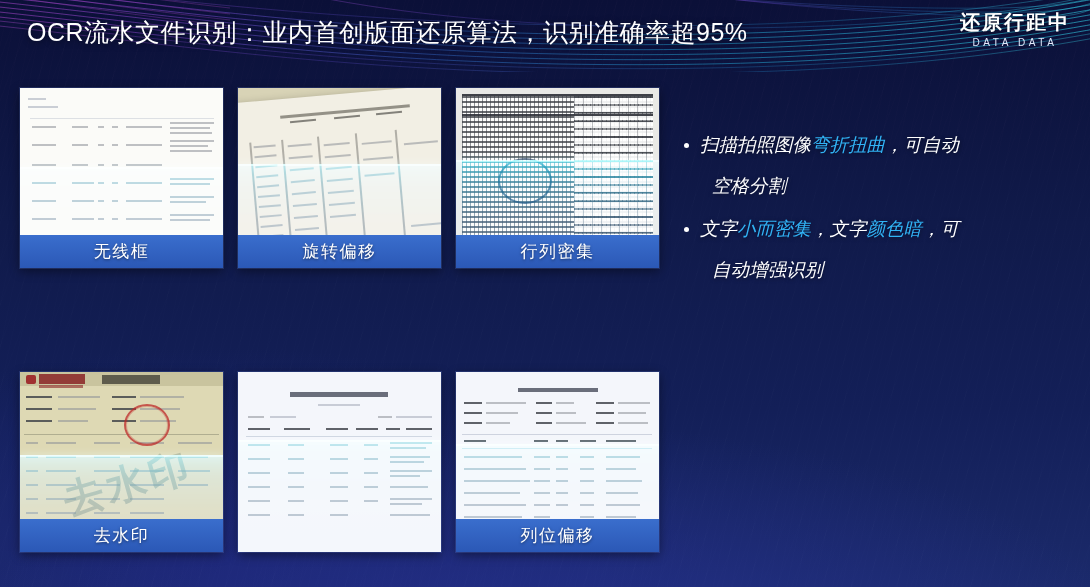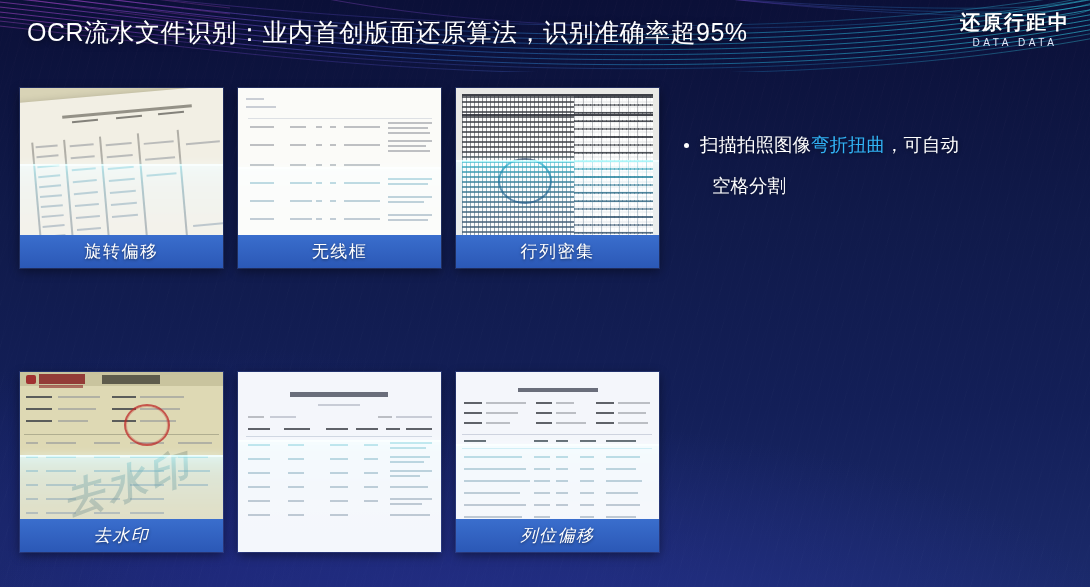--- a/index.html
+++ b/index.html
@@ -54,21 +54,21 @@
   }
   .logo-en{
     margin-top:6px;
     font-size:10px; color:#e3e9fb; letter-spacing:3.6px;
     font-weight:400;
   }
 
   
   .grid-row{ position:absolute; left:20px; display:flex; gap:15px; }
   .row1{ top:88px; }
-  .row2{ top:372px;font-style:italic; }
+  .row2{ top:372px; }
 
   .card{
     position:relative;
     width:203px; height:180px;
     overflow:hidden;
     background:#0e1a47;
     box-shadow:0 0 0 1px rgba(120,160,255,.18), 0 3px 10px rgba(0,0,0,.45);
   }
   .card .thumb{
     position:absolute; inset:0;
@@ -124,21 +124,21 @@
   .watermark{
     position:absolute;
     color:rgba(120,128,110,.42);
     font-size:40px; font-weight:700;
     transform:rotate(-16deg);
     font-family:"Liberation Serif","DejaVu Serif",serif;
     letter-spacing:4px; white-space:nowrap;
   }
 
   
-  .bullets{ position:absolute; left:683px; width:390px; }
+  .bullets{ position:absolute; left:683px; width:390px;font-style:italic; }
   .b-row1{ top:124px; }
   .b-row2{ top:384px; }
 
   .bullet{
     position:relative;
     padding-left:17px;
     color:#ffffff;
     font-size:18.5px;
     line-height:41px;
     text-shadow:0 1px 4px rgba(0,0,0,.5);
@@ -203,73 +203,20 @@
 </div>
 
 <div class="title">OCR流水文件识别：业内首创版面还原算法，识别准确率超95%</div>
 
 <div class="logo">
   <div class="logo-cn">还原行距中</div>
   <div class="logo-en">DATA DATA</div>
 </div>
 
 <div class="grid-row row1">
-
-  <div class="card">
-    <div class="thumb">
-      <div class="paper" style="background:#d8d3b6;"></div>
-      <div class="rot" style="left:-8px; top:6px; width:225px; height:180px; transform:rotate(-5deg); background:#f2efe4; box-shadow:0 2px 8px rgba(0,0,0,.25);"></div>
-      <div class="rot" style="left:42px; top:22px; width:130px; height:3px; transform:rotate(-5deg); background:#6c6a60; opacity:.7;"></div>
-      <div class="rot" style="left:52px; top:32px; width:26px; height:2px; transform:rotate(-5deg); background:#83817a;"></div>
-      <div class="rot" style="left:96px; top:28px; width:26px; height:2px; transform:rotate(-5deg); background:#83817a;"></div>
-      <div class="rot" style="left:138px; top:24px; width:26px; height:2px; transform:rotate(-5deg); background:#83817a;"></div>
-      <div class="rot" style="left:10px; top:46px; width:206px; height:118px; transform:rotate(-5deg);">
-        <div class="ln" style="left:6px;  top:0;  width:2px; height:115px; background:#7c7a74;"></div>
-        <div class="ln" style="left:38px; top:0;  width:2px; height:115px; background:#7c7a74;"></div>
-        <div class="ln" style="left:74px; top:0;  width:2px; height:115px; background:#7c7a74;"></div>
-        <div class="ln" style="left:112px;top:0;  width:2px; height:115px; background:#7c7a74;"></div>
-        <div class="ln" style="left:152px;top:0;  width:2px; height:115px; background:#7c7a74;"></div>
-        <div class="ln" style="left:10px; top:4px;  width:22px; height:2px;"></div>
-        <div class="ln" style="left:10px; top:14px; width:22px; height:2px;"></div>
-        <div class="ln" style="left:10px; top:24px; width:22px; height:2px;"></div>
-        <div class="ln" style="left:10px; top:34px; width:22px; height:2px;"></div>
-        <div class="ln" style="left:10px; top:44px; width:22px; height:2px;"></div>
-        <div class="ln" style="left:10px; top:54px; width:22px; height:2px;"></div>
-        <div class="ln" style="left:10px; top:64px; width:22px; height:2px;"></div>
-        <div class="ln" style="left:10px; top:74px; width:22px; height:2px;"></div>
-        <div class="ln" style="left:10px; top:84px; width:22px; height:2px;"></div>
-        <div class="ln" style="left:10px; top:94px; width:22px; height:2px;"></div>
-        <div class="ln" style="left:10px; top:104px;width:22px; height:2px;"></div>
-        <div class="ln" style="left:44px; top:6px;  width:24px; height:2px;"></div>
-        <div class="ln" style="left:44px; top:18px; width:24px; height:2px;"></div>
-        <div class="ln" style="left:44px; top:30px; width:24px; height:2px;"></div>
-        <div class="ln" style="left:44px; top:42px; width:24px; height:2px;"></div>
-        <div class="ln" style="left:44px; top:54px; width:24px; height:2px;"></div>
-        <div class="ln" style="left:44px; top:66px; width:24px; height:2px;"></div>
-        <div class="ln" style="left:44px; top:78px; width:24px; height:2px;"></div>
-        <div class="ln" style="left:44px; top:90px; width:24px; height:2px;"></div>
-        <div class="ln" style="left:80px; top:8px;  width:26px; height:2px;"></div>
-        <div class="ln" style="left:80px; top:20px; width:26px; height:2px;"></div>
-        <div class="ln" style="left:80px; top:32px; width:26px; height:2px;"></div>
-        <div class="ln" style="left:80px; top:44px; width:26px; height:2px;"></div>
-        <div class="ln" style="left:80px; top:56px; width:26px; height:2px;"></div>
-        <div class="ln" style="left:80px; top:68px; width:26px; height:2px;"></div>
-        <div class="ln" style="left:80px; top:80px; width:26px; height:2px;"></div>
-        <div class="ln" style="left:118px;top:10px; width:30px; height:2px;"></div>
-        <div class="ln" style="left:118px;top:26px; width:30px; height:2px;"></div>
-        <div class="ln" style="left:118px;top:42px; width:30px; height:2px;"></div>
-        <div class="ln" style="left:160px;top:14px; width:34px; height:2px;"></div>
-        <div class="ln" style="left:160px;top:96px; width:34px; height:2px;"></div>
-      </div>
-      <div class="scanband">
-        <div class="scanline" style="top:0;"></div>
-      </div>
-    </div>
-    <div class="caption">旋转偏移</div>
-  </div>
 
   <div class="card">
     <div class="thumb">
       <div class="paper"></div>
       <div class="ln lt" style="left:8px; top:10px; width:18px; height:2px;"></div>
       <div class="ln lt" style="left:8px; top:18px; width:30px; height:2px;"></div>
       <div class="blk" style="left:10px; top:30px; width:184px; height:1px; background:#c9ced8;"></div>
       <div class="ln" style="left:12px; top:38px; width:24px; height:2px;"></div>
       <div class="ln" style="left:52px; top:38px; width:16px; height:2px;"></div>
       <div class="ln" style="left:78px; top:38px; width:6px; height:2px;"></div>
@@ -314,20 +261,73 @@
       <div class="ln" style="left:150px;top:131px;width:40px; height:2px;"></div>
       <div class="ln" style="left:12px; top:148px;width:24px; height:2px;"></div>
       <div class="ln" style="left:52px; top:148px;width:22px; height:2px;"></div>
       <div class="ln" style="left:106px;top:148px;width:36px; height:2px;"></div>
       <div class="ln" style="left:150px;top:148px;width:40px; height:2px;"></div>
       <div class="scanband" style="top:44%;">
         <div class="scanline" style="top:0;"></div>
       </div>
     </div>
     <div class="caption">无线框</div>
+  </div>
+
+  <div class="card">
+    <div class="thumb">
+      <div class="paper" style="background:#d8d3b6;"></div>
+      <div class="rot" style="left:-8px; top:6px; width:225px; height:180px; transform:rotate(-5deg); background:#f2efe4; box-shadow:0 2px 8px rgba(0,0,0,.25);"></div>
+      <div class="rot" style="left:42px; top:22px; width:130px; height:3px; transform:rotate(-5deg); background:#6c6a60; opacity:.7;"></div>
+      <div class="rot" style="left:52px; top:32px; width:26px; height:2px; transform:rotate(-5deg); background:#83817a;"></div>
+      <div class="rot" style="left:96px; top:28px; width:26px; height:2px; transform:rotate(-5deg); background:#83817a;"></div>
+      <div class="rot" style="left:138px; top:24px; width:26px; height:2px; transform:rotate(-5deg); background:#83817a;"></div>
+      <div class="rot" style="left:10px; top:46px; width:206px; height:118px; transform:rotate(-5deg);">
+        <div class="ln" style="left:6px;  top:0;  width:2px; height:115px; background:#7c7a74;"></div>
+        <div class="ln" style="left:38px; top:0;  width:2px; height:115px; background:#7c7a74;"></div>
+        <div class="ln" style="left:74px; top:0;  width:2px; height:115px; background:#7c7a74;"></div>
+        <div class="ln" style="left:112px;top:0;  width:2px; height:115px; background:#7c7a74;"></div>
+        <div class="ln" style="left:152px;top:0;  width:2px; height:115px; background:#7c7a74;"></div>
+        <div class="ln" style="left:10px; top:4px;  width:22px; height:2px;"></div>
+        <div class="ln" style="left:10px; top:14px; width:22px; height:2px;"></div>
+        <div class="ln" style="left:10px; top:24px; width:22px; height:2px;"></div>
+        <div class="ln" style="left:10px; top:34px; width:22px; height:2px;"></div>
+        <div class="ln" style="left:10px; top:44px; width:22px; height:2px;"></div>
+        <div class="ln" style="left:10px; top:54px; width:22px; height:2px;"></div>
+        <div class="ln" style="left:10px; top:64px; width:22px; height:2px;"></div>
+        <div class="ln" style="left:10px; top:74px; width:22px; height:2px;"></div>
+        <div class="ln" style="left:10px; top:84px; width:22px; height:2px;"></div>
+        <div class="ln" style="left:10px; top:94px; width:22px; height:2px;"></div>
+        <div class="ln" style="left:10px; top:104px;width:22px; height:2px;"></div>
+        <div class="ln" style="left:44px; top:6px;  width:24px; height:2px;"></div>
+        <div class="ln" style="left:44px; top:18px; width:24px; height:2px;"></div>
+        <div class="ln" style="left:44px; top:30px; width:24px; height:2px;"></div>
+        <div class="ln" style="left:44px; top:42px; width:24px; height:2px;"></div>
+        <div class="ln" style="left:44px; top:54px; width:24px; height:2px;"></div>
+        <div class="ln" style="left:44px; top:66px; width:24px; height:2px;"></div>
+        <div class="ln" style="left:44px; top:78px; width:24px; height:2px;"></div>
+        <div class="ln" style="left:44px; top:90px; width:24px; height:2px;"></div>
+        <div class="ln" style="left:80px; top:8px;  width:26px; height:2px;"></div>
+        <div class="ln" style="left:80px; top:20px; width:26px; height:2px;"></div>
+        <div class="ln" style="left:80px; top:32px; width:26px; height:2px;"></div>
+        <div class="ln" style="left:80px; top:44px; width:26px; height:2px;"></div>
+        <div class="ln" style="left:80px; top:56px; width:26px; height:2px;"></div>
+        <div class="ln" style="left:80px; top:68px; width:26px; height:2px;"></div>
+        <div class="ln" style="left:80px; top:80px; width:26px; height:2px;"></div>
+        <div class="ln" style="left:118px;top:10px; width:30px; height:2px;"></div>
+        <div class="ln" style="left:118px;top:26px; width:30px; height:2px;"></div>
+        <div class="ln" style="left:118px;top:42px; width:30px; height:2px;"></div>
+        <div class="ln" style="left:160px;top:14px; width:34px; height:2px;"></div>
+        <div class="ln" style="left:160px;top:96px; width:34px; height:2px;"></div>
+      </div>
+      <div class="scanband">
+        <div class="scanline" style="top:0;"></div>
+      </div>
+    </div>
+    <div class="caption">旋转偏移</div>
   </div>
 
   <div class="card">
     <div class="thumb">
       <div class="paper" style="background:#e9e9e6;"></div>
       <div style="position:absolute; left:6px; top:8px; right:6px; bottom:8px;
                   background:
                     repeating-linear-gradient(90deg, rgba(55,58,66,.55) 0 1px, rgba(0,0,0,0) 1px 4px),
                     repeating-linear-gradient(180deg, rgba(45,48,56,.68) 0 2px, rgba(255,255,255,.85) 2px 5px);"></div>
       <div style="position:absolute; left:118px; top:8px; right:6px; bottom:8px;
@@ -524,16 +524,20 @@
     </div>
     <div class="caption">列位偏移</div>
   </div>
 </div>
 
 <div class="bullets b-row1">
   <div class="bullet">
     <span>扫描拍照图像</span><span class="hl">弯折扭曲</span><span>，可自动</span>
     <div style="padding-left:12px;">空格分割</div>
   </div>
+  <div class="bullet">
+    <span>文字</span><span class="hl">小而密集</span><span>，文字</span><span class="hl">颜色暗</span><span>，可</span>
+    <div style="padding-left:12px;">自动增强识别</div>
+  </div>
 </div>
 
 <div class="bullets b-row2">
 </div>
 
 </body></html>

